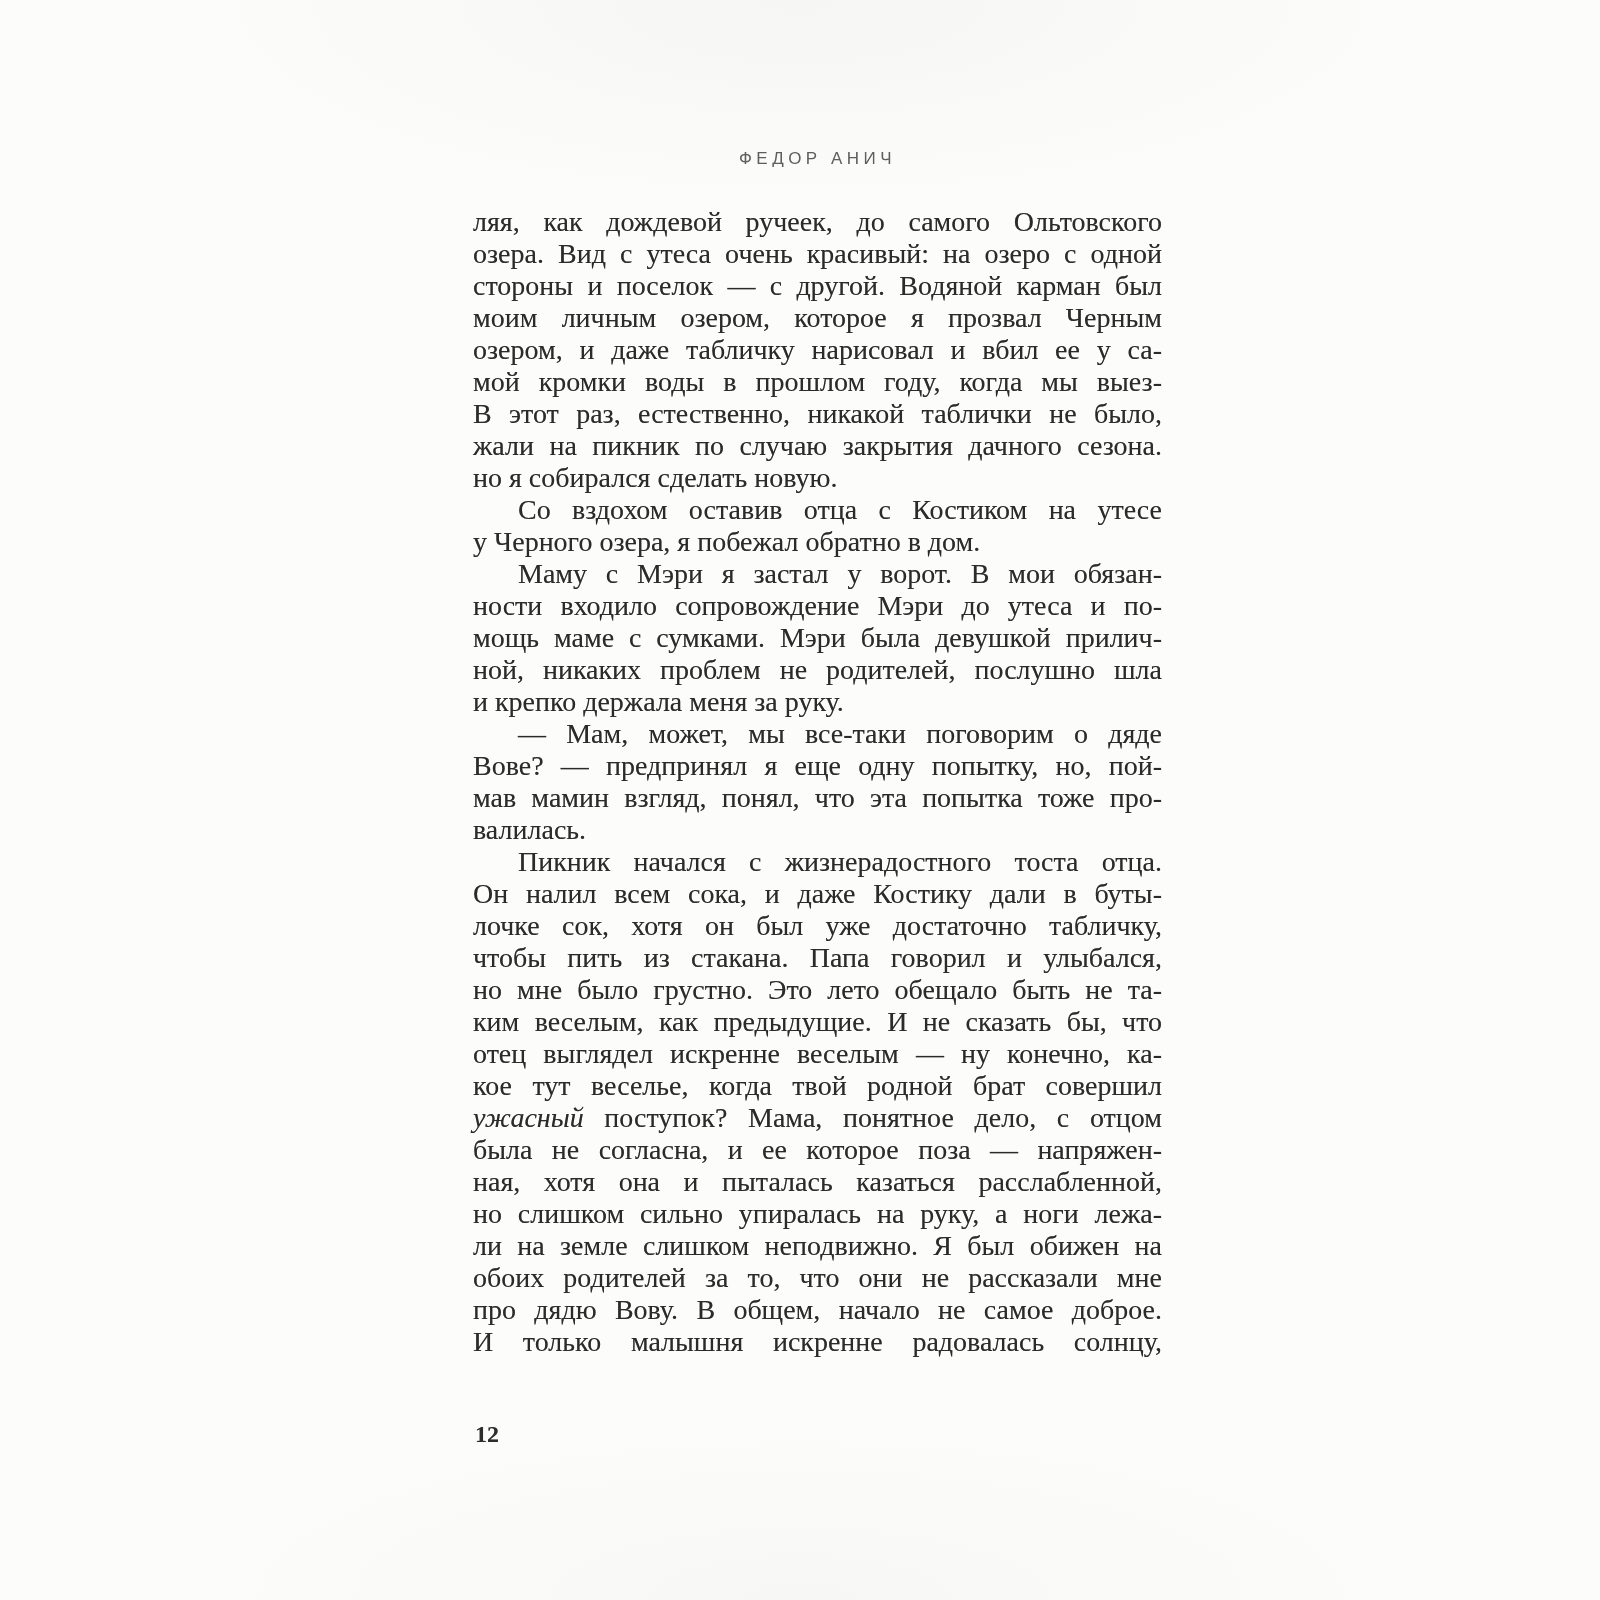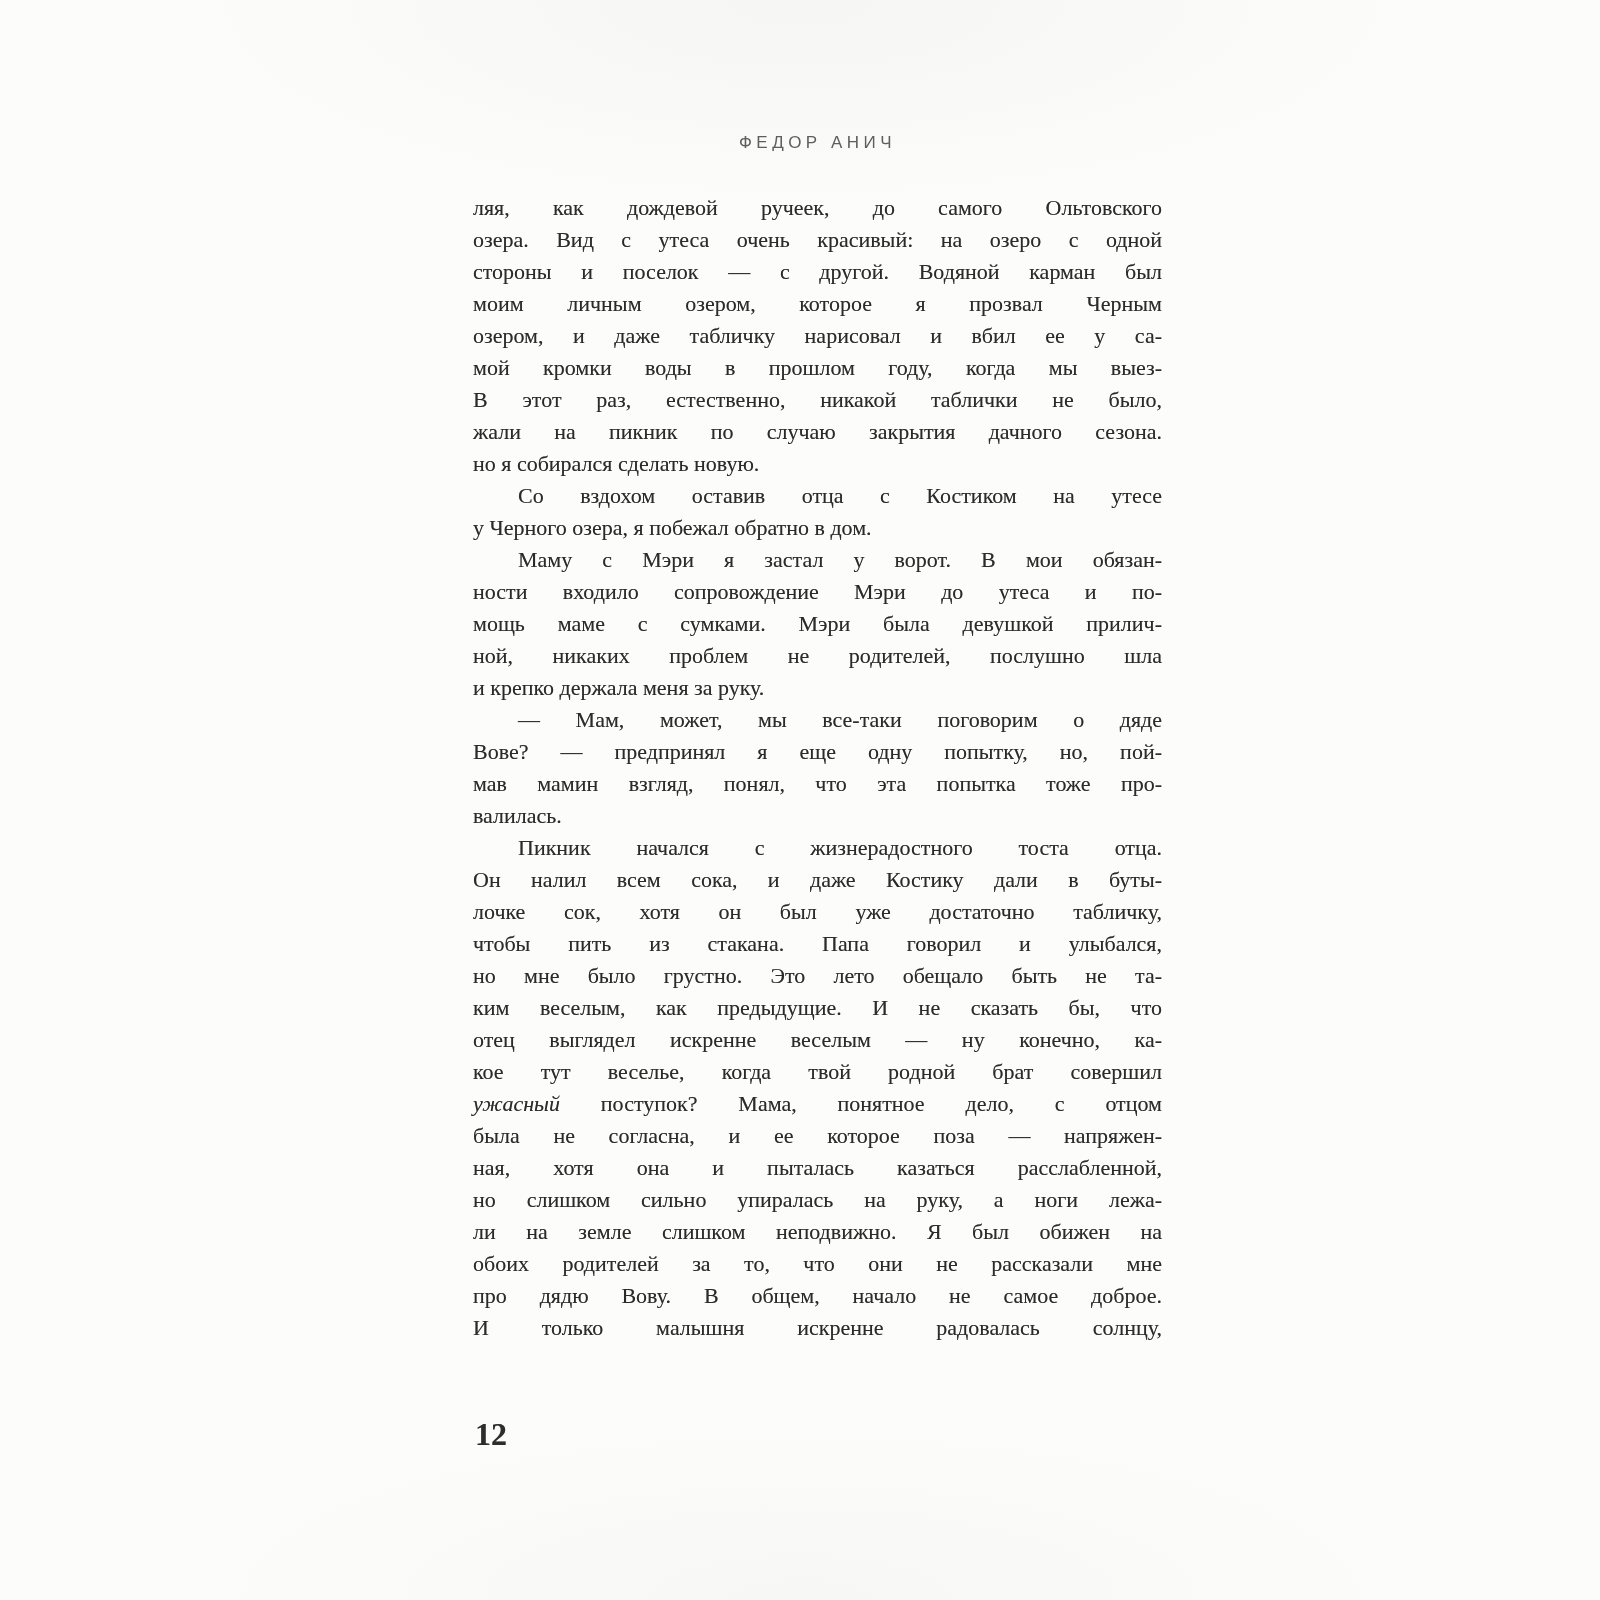--- a/index.html
+++ b/index.html
@@ -17,37 +17,37 @@
   .scan-page {
     position: absolute;
     inset: 0;
     background:
       radial-gradient(ellipse 900px 300px at 50% 0%, rgba(190,190,188,0.10), rgba(0,0,0,0) 70%),
       radial-gradient(ellipse 900px 260px at 50% 100%, rgba(190,190,188,0.08), rgba(0,0,0,0) 70%),
       #fcfcfb;
   }
   .running-header {
     position: absolute;
-    top: 132px;
+    top: 148px;
     left: 473px;
     width: 689px;
     text-align: center;
     font-family: "Liberation Sans", sans-serif;
     font-size: 17px;
     line-height: 22px;
     letter-spacing: 4.5px;
     font-weight: 500;
     color: #5e5e5e;
   }
   .text-block {
     position: absolute;
-    top: 192px;
+    top: 206px;
     left: 473px;
     width: 689px;
-    font-size: 22px;
+    font-size: 28px;
     line-height: 32px;
     color: #2b2b2b;
     text-shadow: 0 0 0.5px rgba(50,50,50,0.45);
   }
   .line {
     height: 32px;
     text-align: justify;
     text-align-last: justify;
     white-space: normal;
   }
@@ -58,21 +58,21 @@
     text-indent: 45px;
   }
   .italic {
     font-style: italic;
   }
   .page-number {
     position: absolute;
     left: 475px;
     top: 1419px;
     font-family: "Liberation Serif", serif;
-    font-size: 32px;
+    font-size: 24px;
     line-height: 30px;
     font-weight: 600;
     color: #2d2d2d;
     text-shadow: 0 0 0.5px rgba(50,50,50,0.4);
   }
 </style>
 </head>
 <body>
 
 <div class="scan-page">

